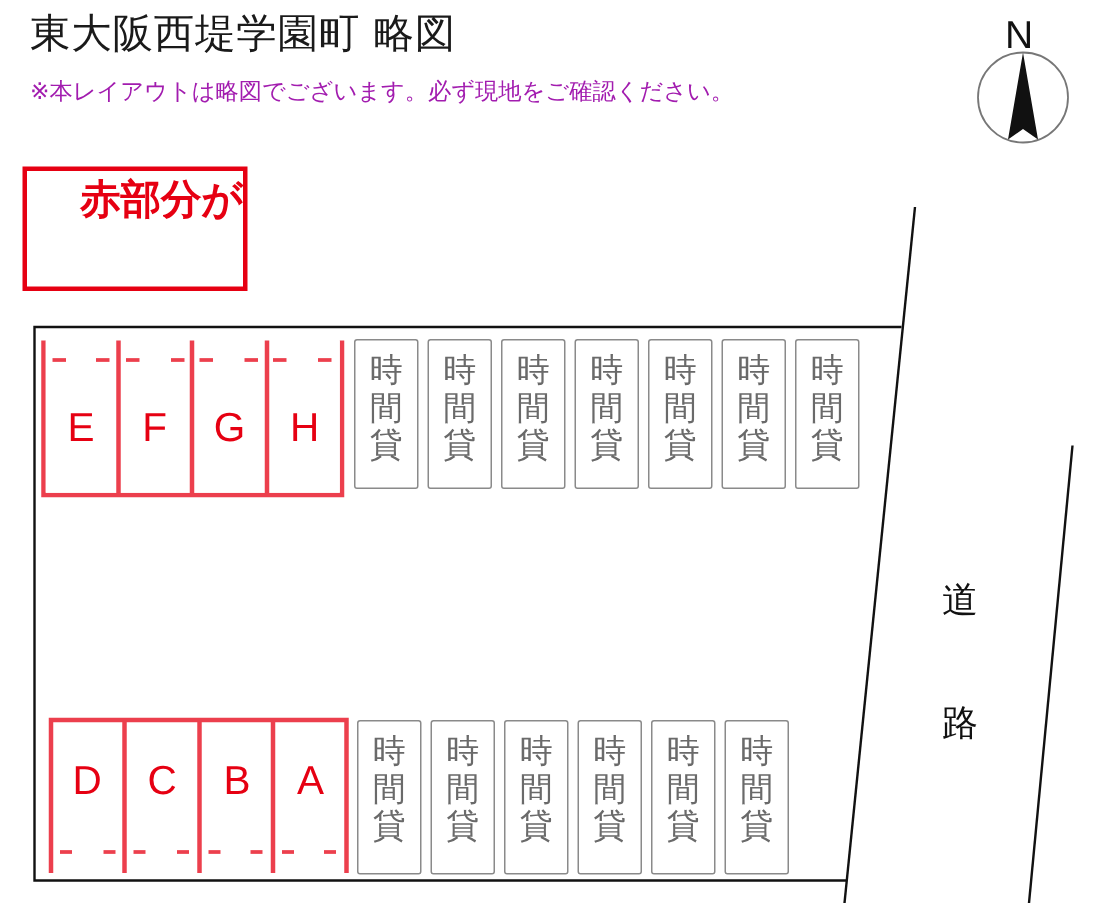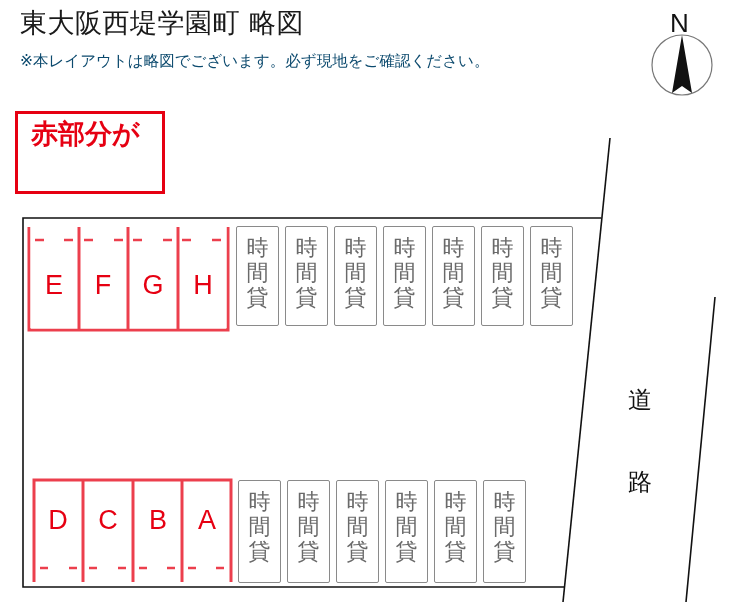--- a/index.html
+++ b/index.html
@@ -1,20 +1,20 @@
 <!DOCTYPE html>
 <html><head>
 <meta charset="utf-8">
 <style>
   html, body { margin:0; padding:0; background:#fff; }
   body { width:742px; height:602px; position:relative; overflow:hidden; font-family:"DejaVu Sans", sans-serif; color:#111; }
   .title { position:absolute; left:20px; top:6px; font-size:27px; line-height:34px; letter-spacing:0.5px; color:#1a1a1a; white-space:nowrap; }
-  .note { position:absolute; left:20px; top:50px; font-size:15.5px; line-height:22px; color:#0c4a6e; white-space:nowrap; }
+  .note { position:absolute; left:20px; top:50px; font-size:15.5px; line-height:22px; color:#a21caf; white-space:nowrap; }
   .legend-box { position:absolute; left:15px; top:111px; width:150px; height:83px; border:3px solid #e60012; box-sizing:border-box; color:#e60012; font-size:27px; line-height:32px; padding:4px 0 0 13px; font-weight:bold; }
-  .legend-box span { display:block; white-space:nowrap; }
+  .legend-box span { display:block; white-space:nowrap;text-align:right; }
   svg.map { position:absolute; left:0; top:0; }
   .stall-red-label { position:absolute; color:#e60012; font-size:27px; font-family:"Liberation Sans", sans-serif; text-align:center; width:46px; }
   .stall-gray { position:absolute; width:43px; height:100px; border:1.5px solid #8a8a8a; box-sizing:border-box; border-radius:2px; background:#fff; color:#6a6a6a; font-size:22px; line-height:25px; text-align:center; padding-top:8px; }
   .stall-gray span { display:block; }
   .road-label { position:absolute; font-size:24px; color:#111; }
   .compass-n { position:absolute; left:670px; top:8px; font-family:"Liberation Sans", sans-serif; font-size:26px; color:#111; }
 </style>
 </head>
 <body>
 

